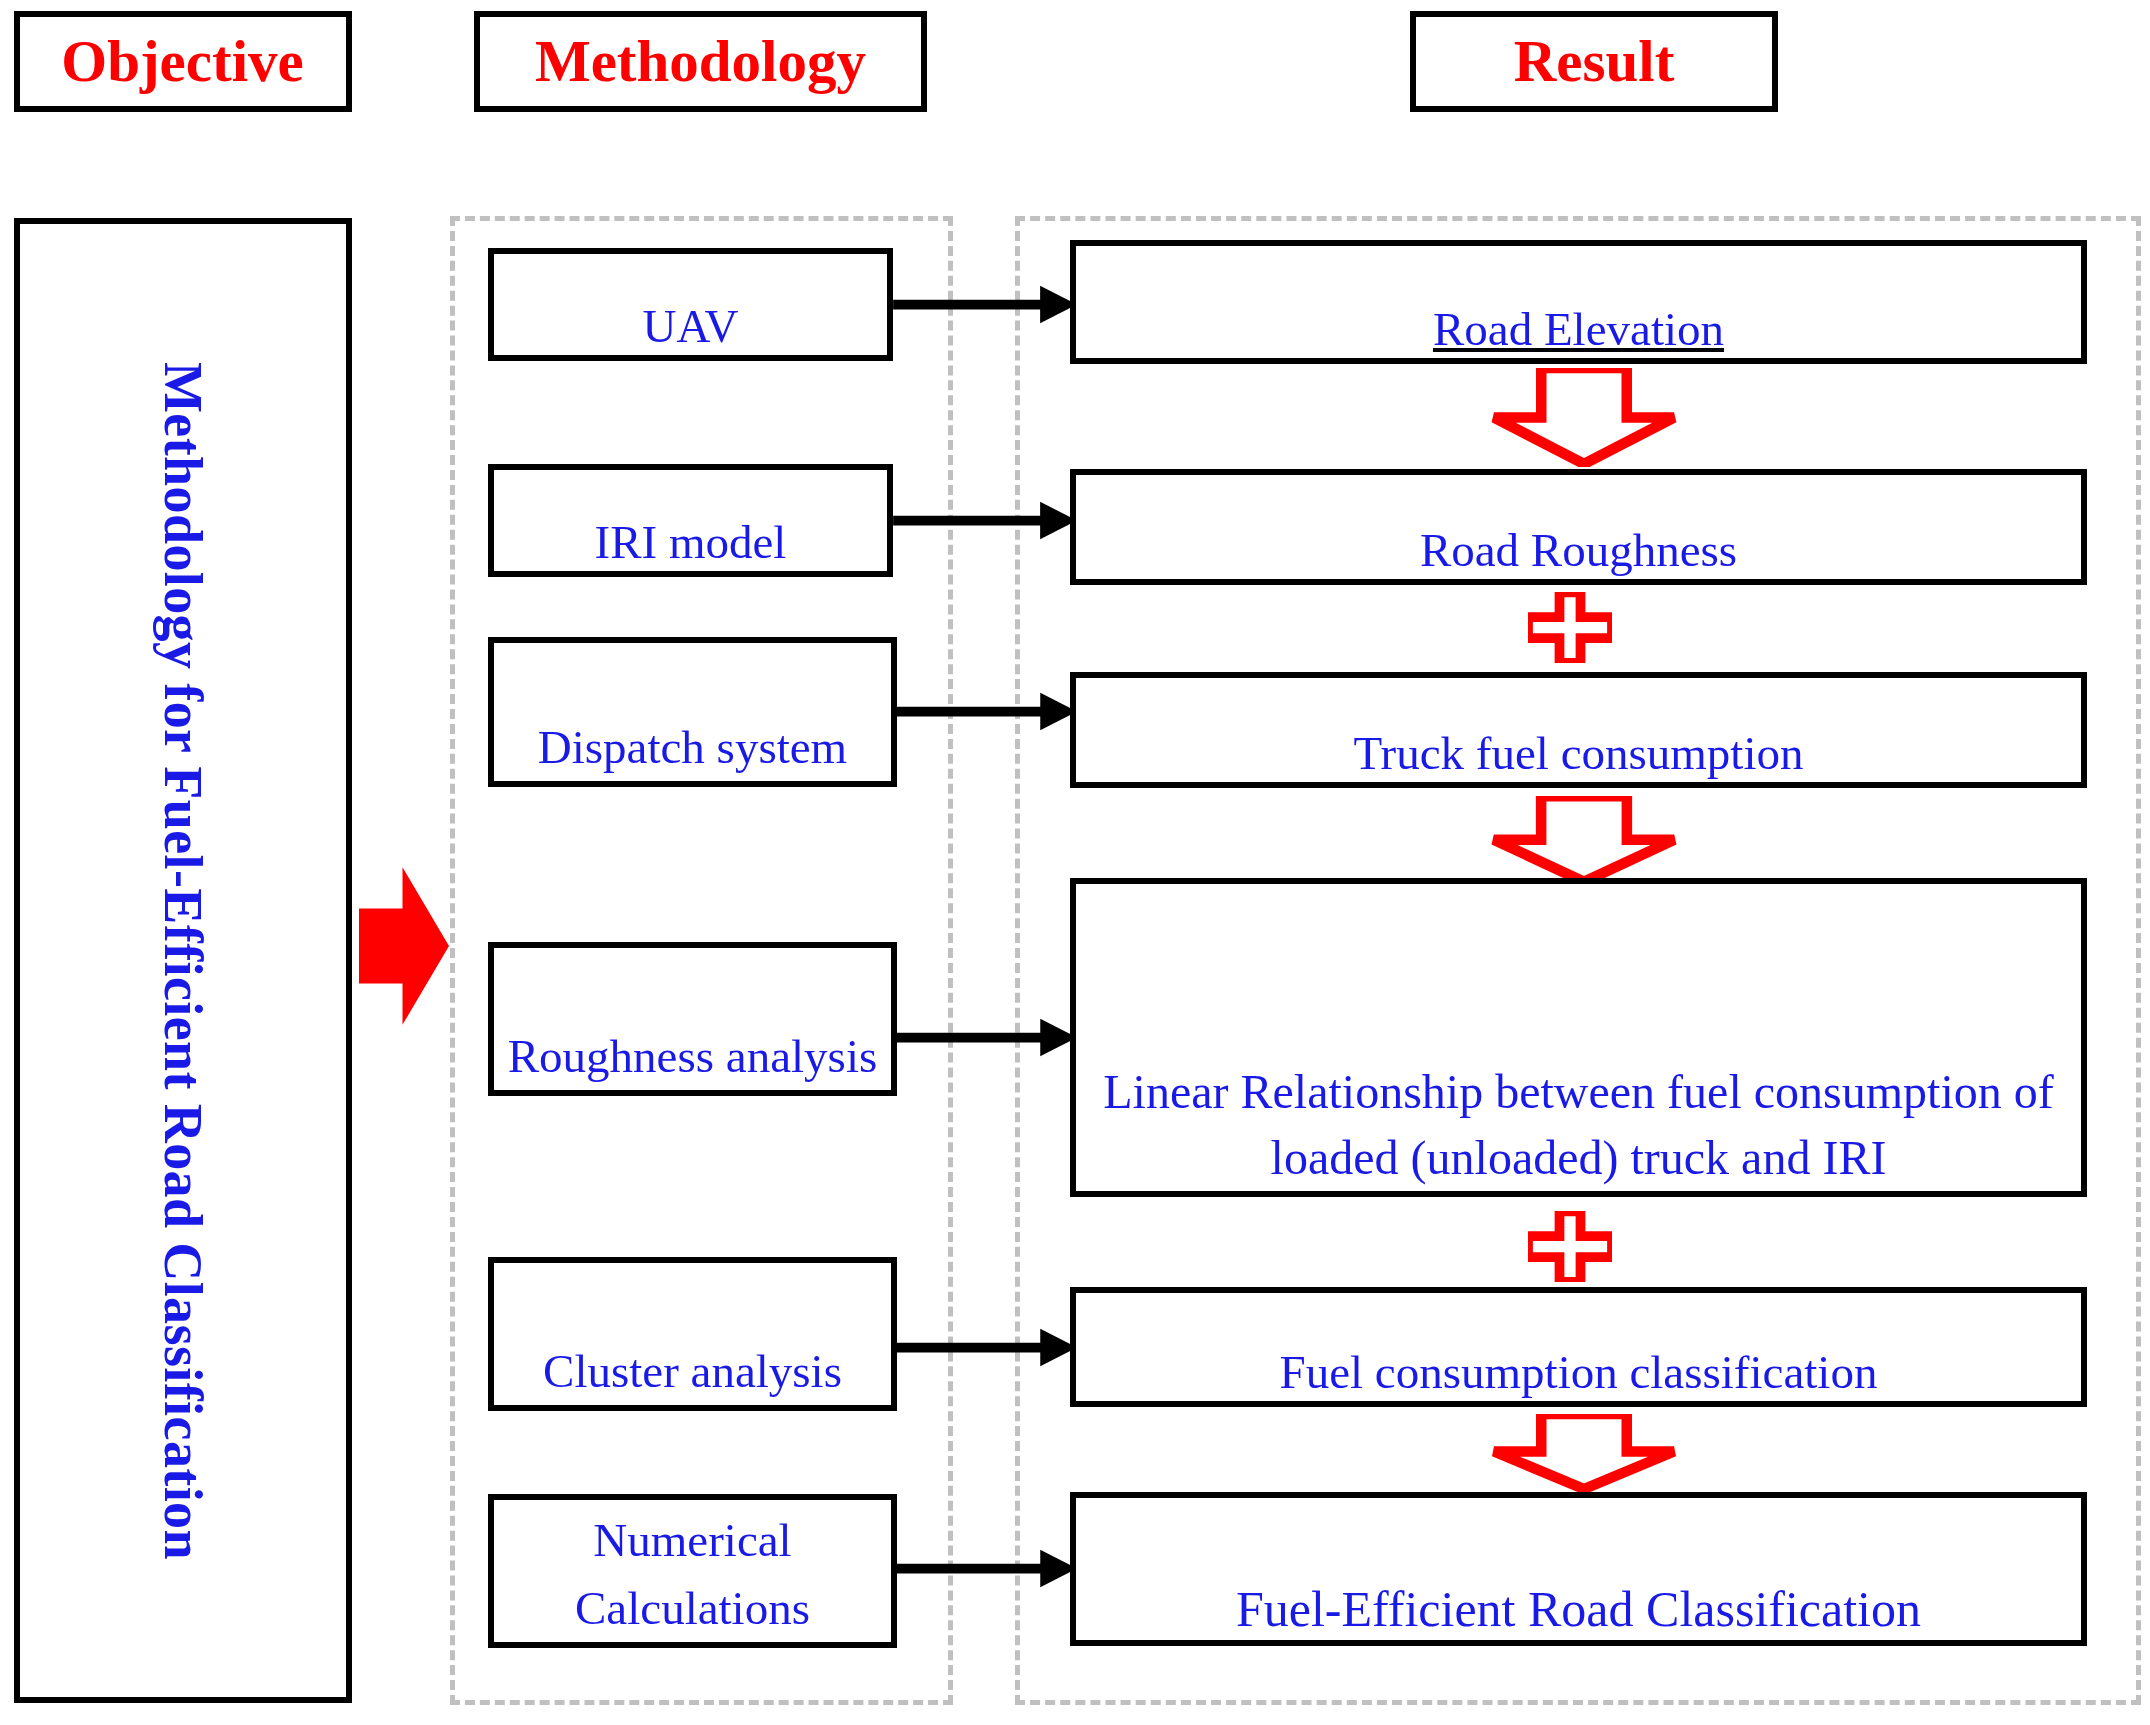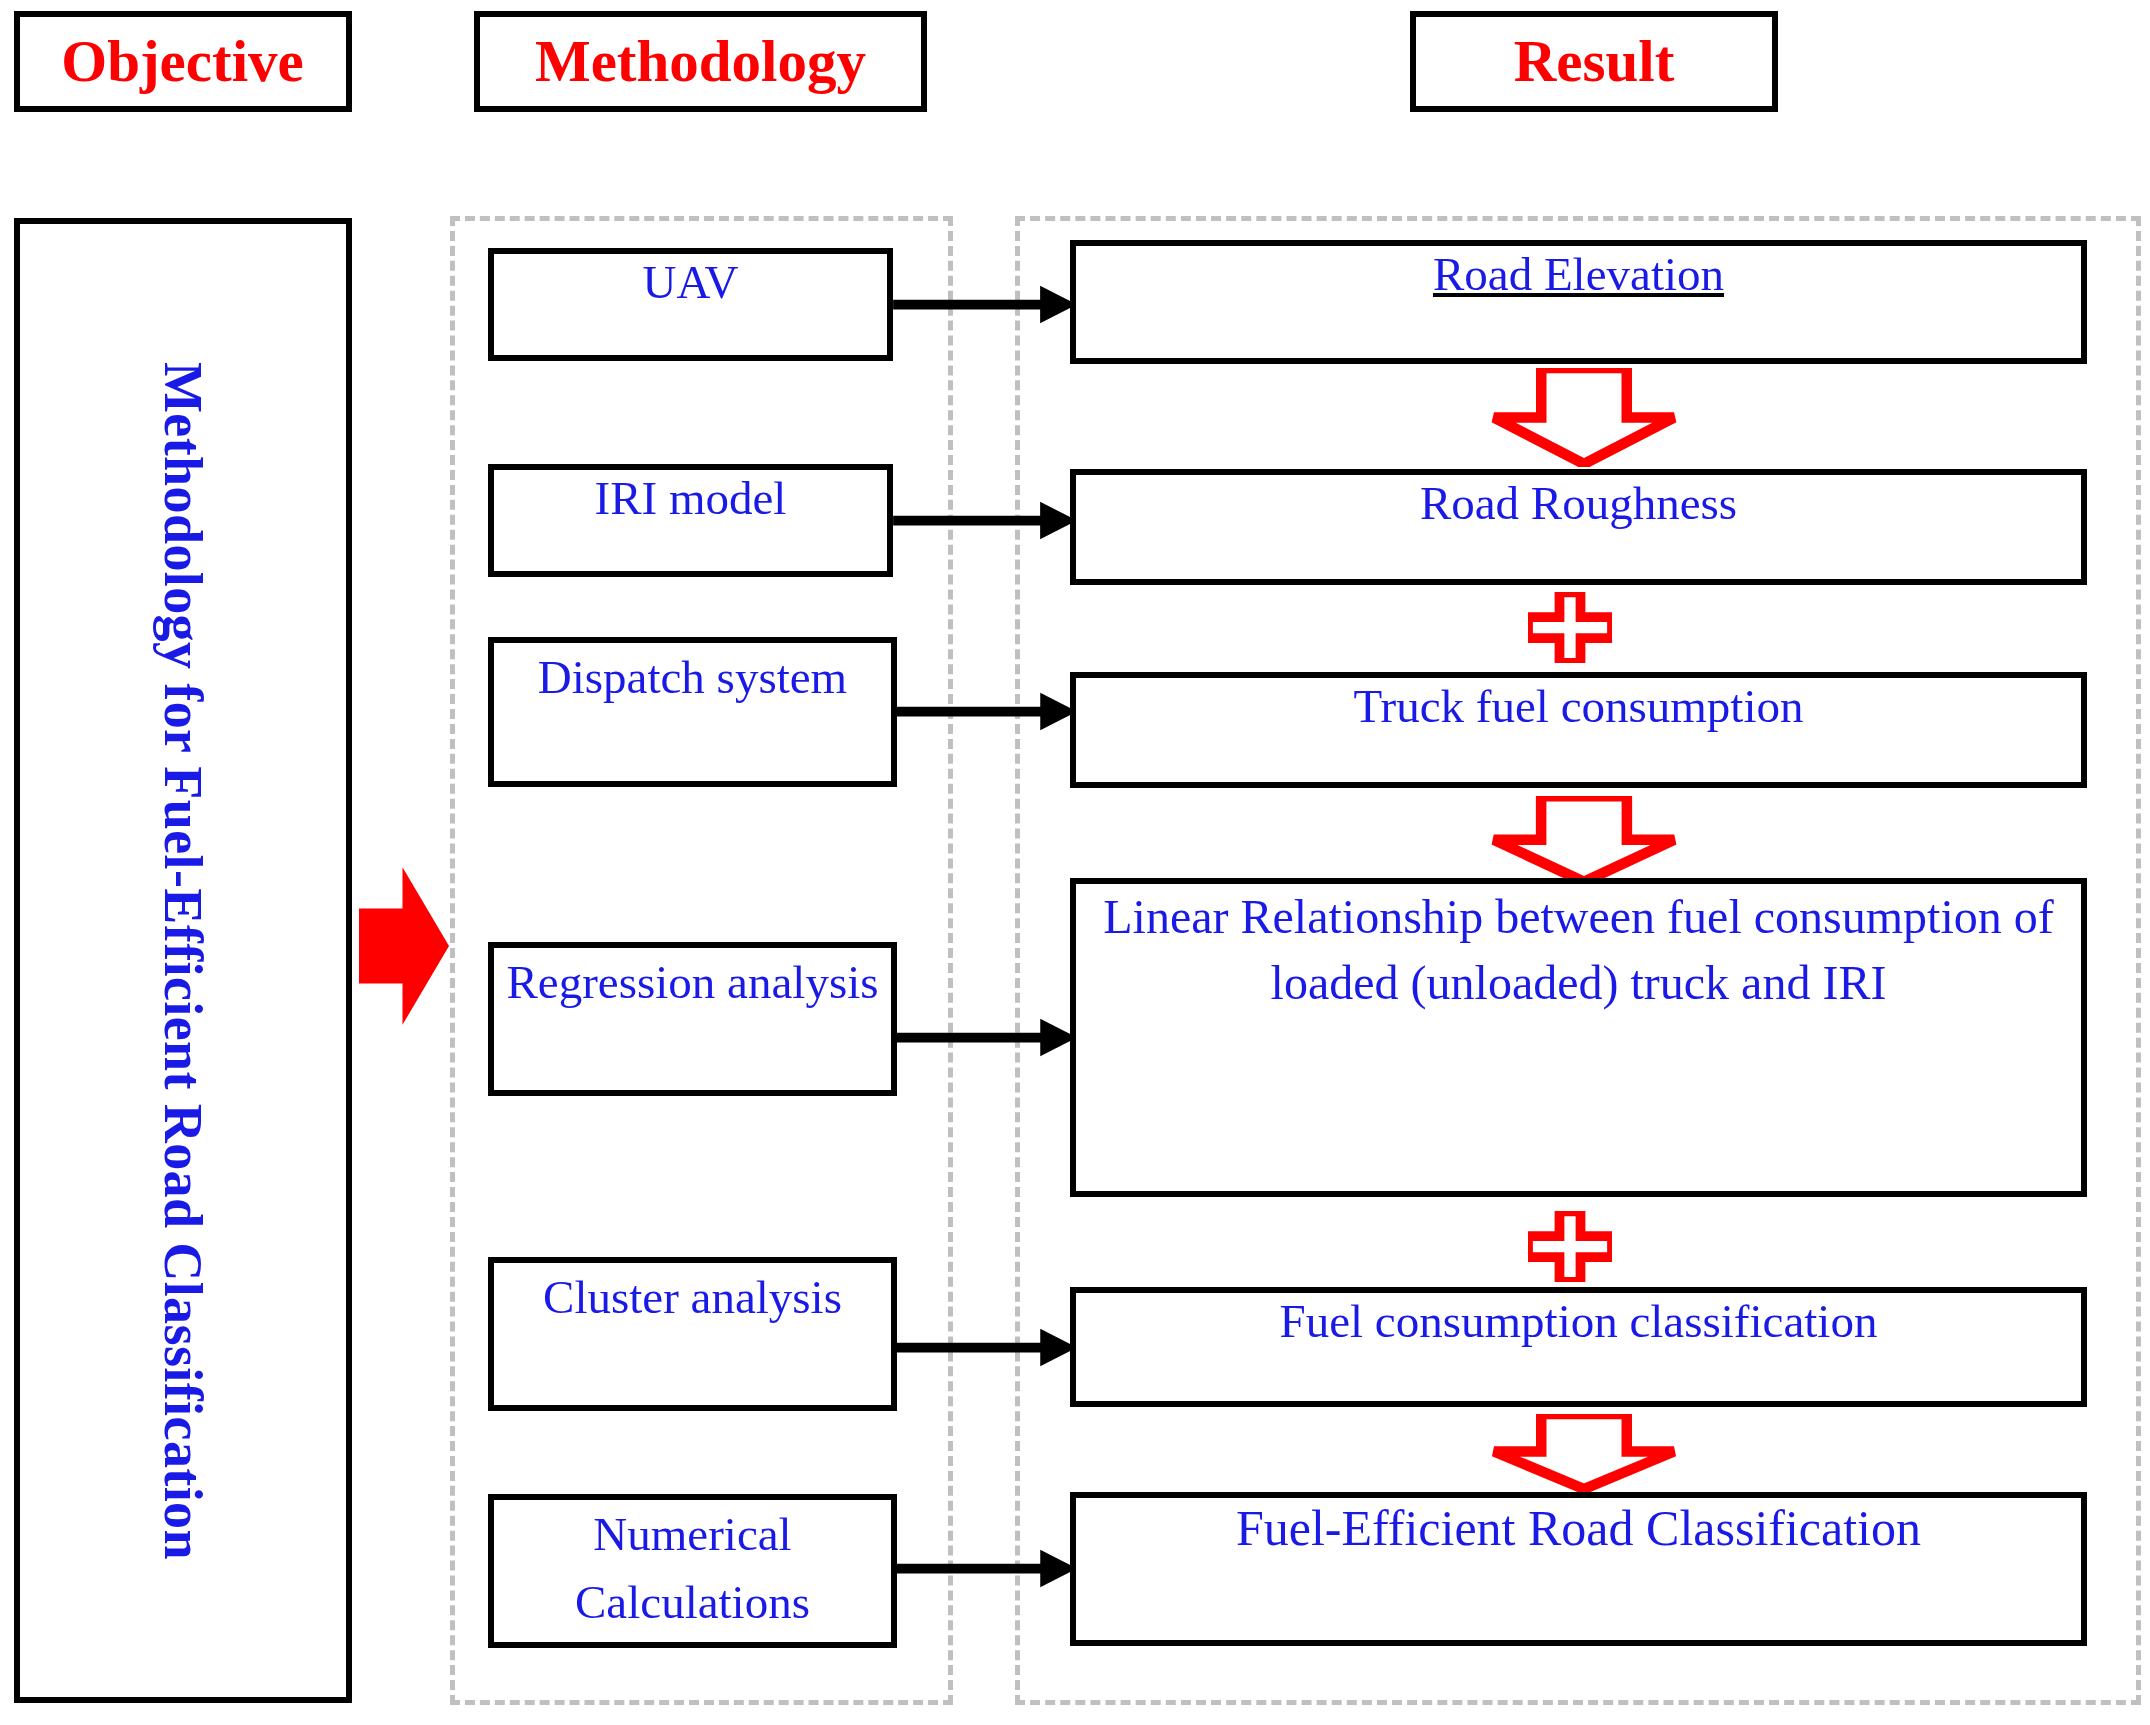--- a/index.html
+++ b/index.html
@@ -72,21 +72,21 @@
   #group-methodology { left: 450px;  top: 216px; width: 503px;  height: 1489px; }
   #group-result      { left: 1015px; top: 216px; width: 1126px; height: 1489px; }
 
   
   .node {
     position: absolute;
     border: 6px solid #000000;
     background: #ffffff;
     box-sizing: border-box;
     display: flex;
-    align-items: flex-start;
+    align-items: flex-end;
     justify-content: center;
     text-align: center;
   }
   .node span {
     color: #1a1ae6;
     font-size: 47px;
     line-height: 1.22;
     padding: 0 7.5px;
   }
   .node.two-line span { line-height: 1.45; }
@@ -227,21 +227,21 @@
   <div class="node" id="m-uav">
     <span>UAV</span>
   </div>
   <div class="node" id="m-iri">
     <span>IRI model</span>
   </div>
   <div class="node two-line" id="m-dispatch">
     <span>Dispatch system</span>
   </div>
   <div class="node two-line" id="m-regression">
-    <span>Regression analysis</span>
+    <span>Roughness analysis</span>
   </div>
   <div class="node two-line" id="m-cluster">
     <span>Cluster analysis</span>
   </div>
   <div class="node two-line" id="m-numerical">
     <span>Numerical Calculations</span>
   </div>
 
   <div class="node" id="r-elevation">
     <span>Road Elevation</span>

